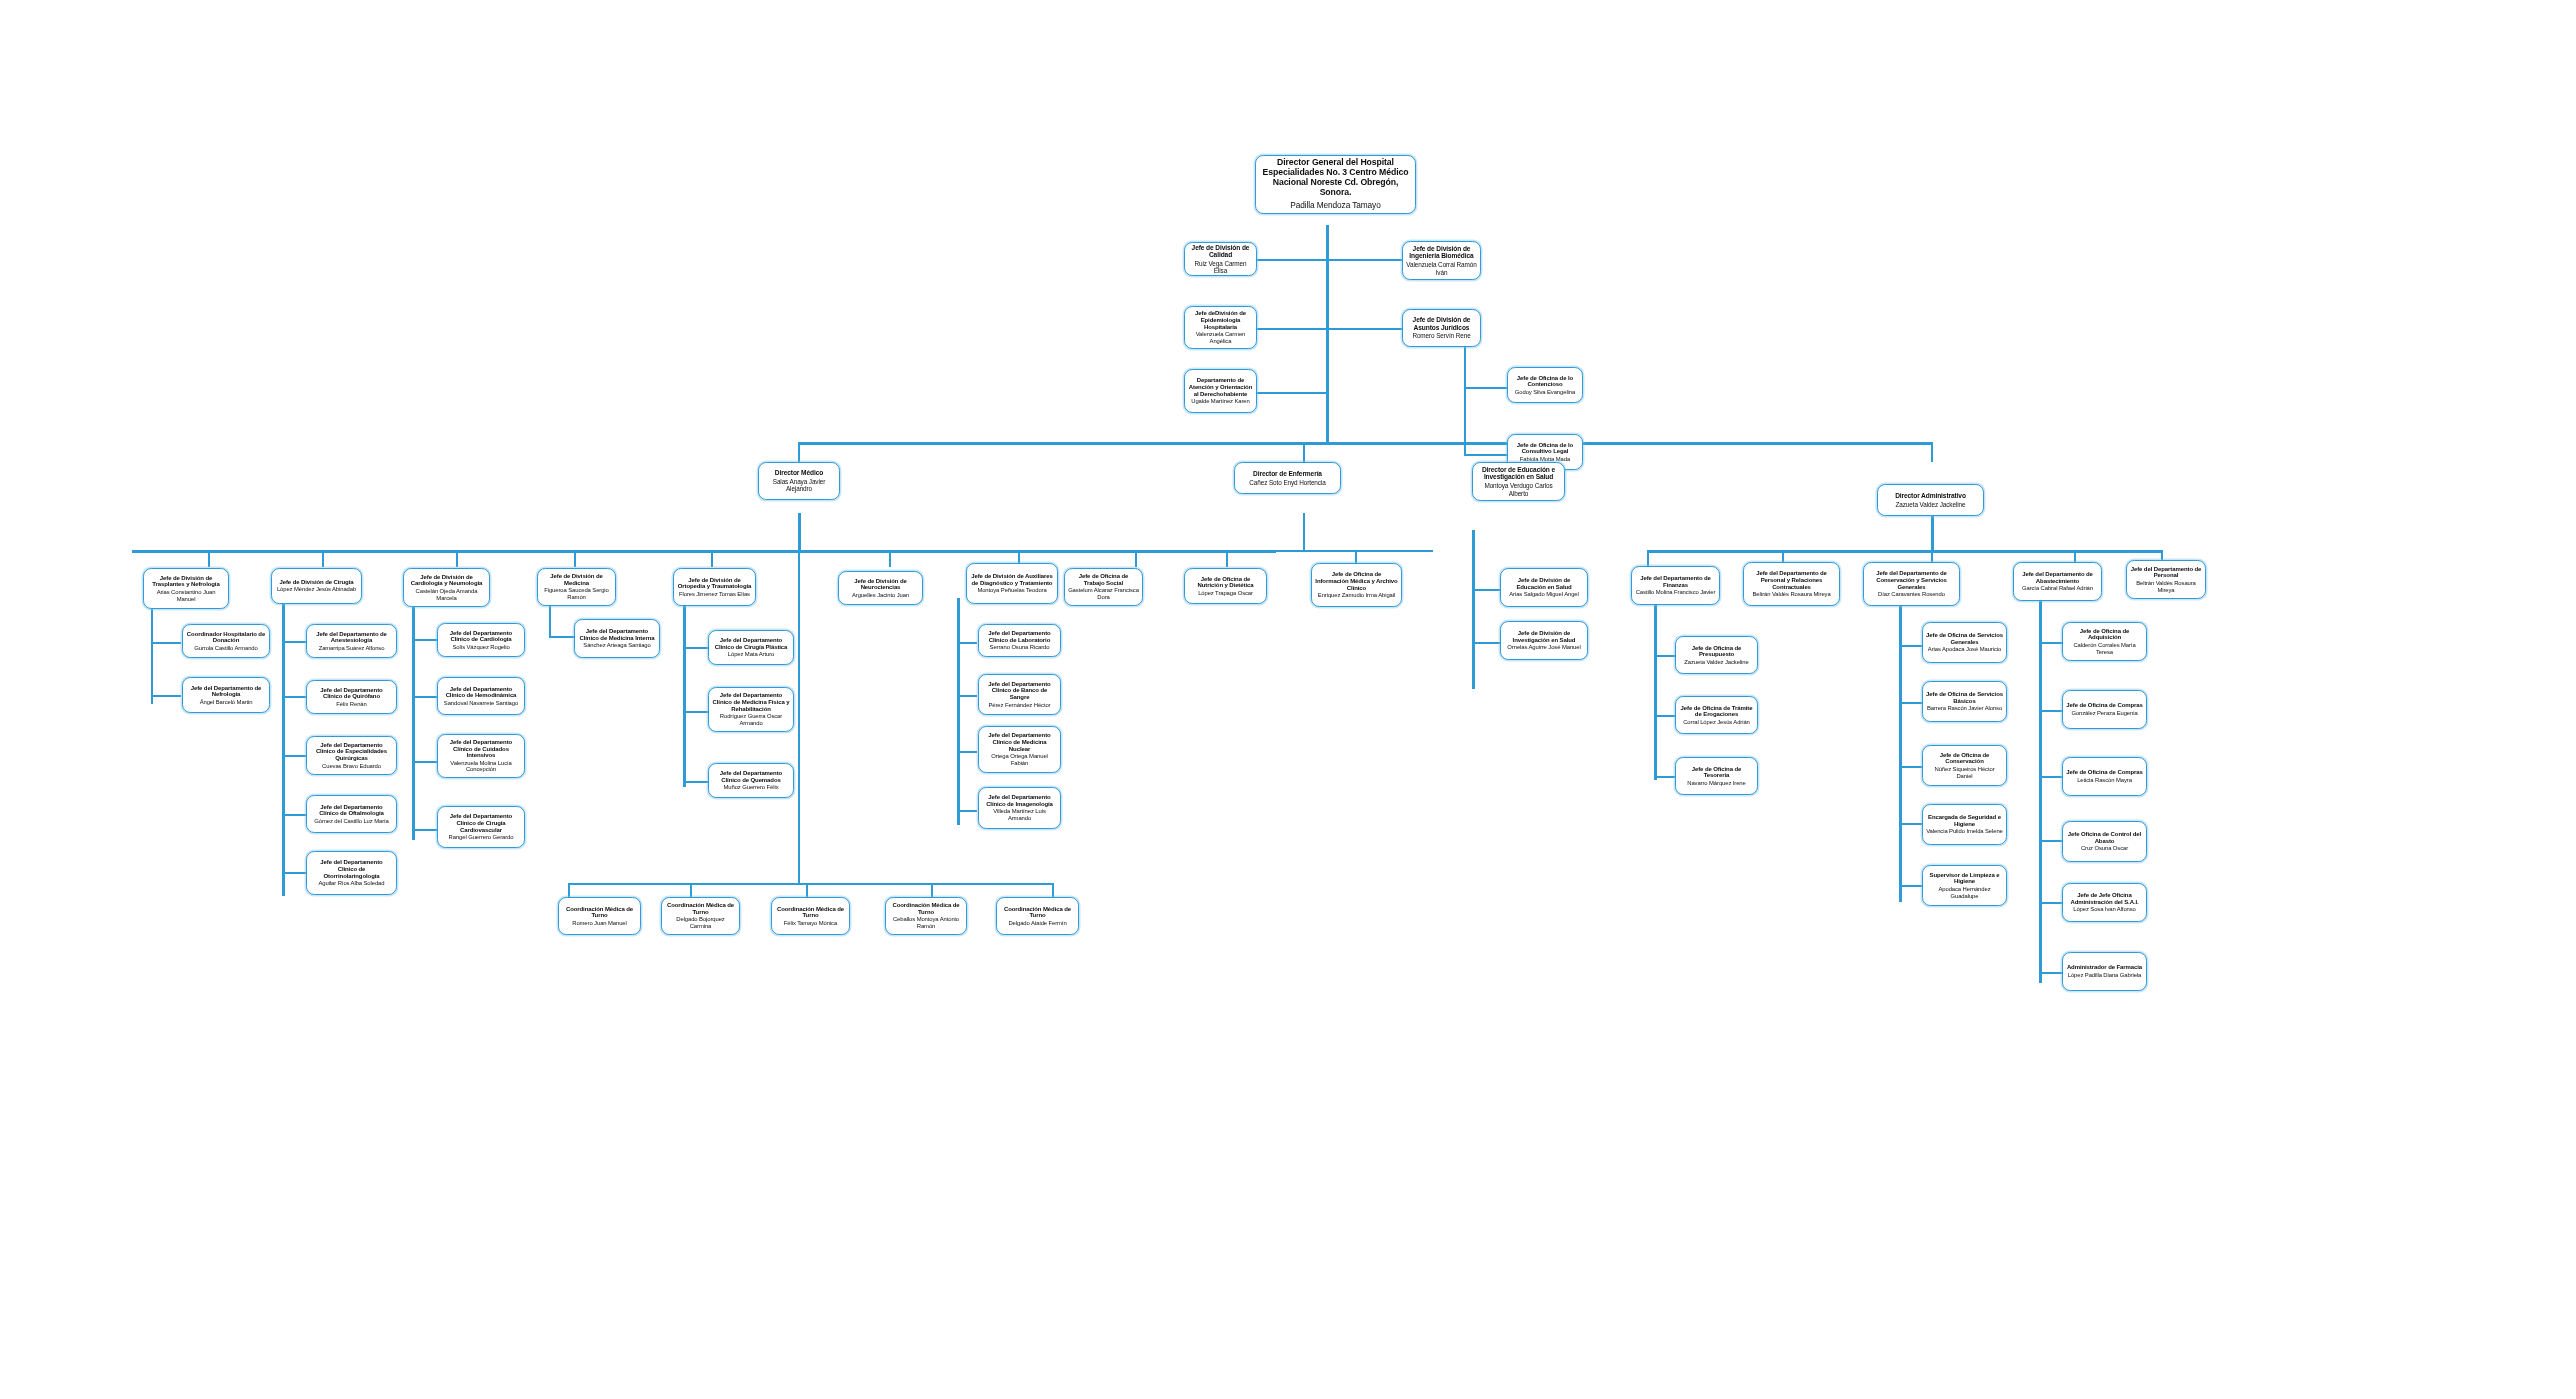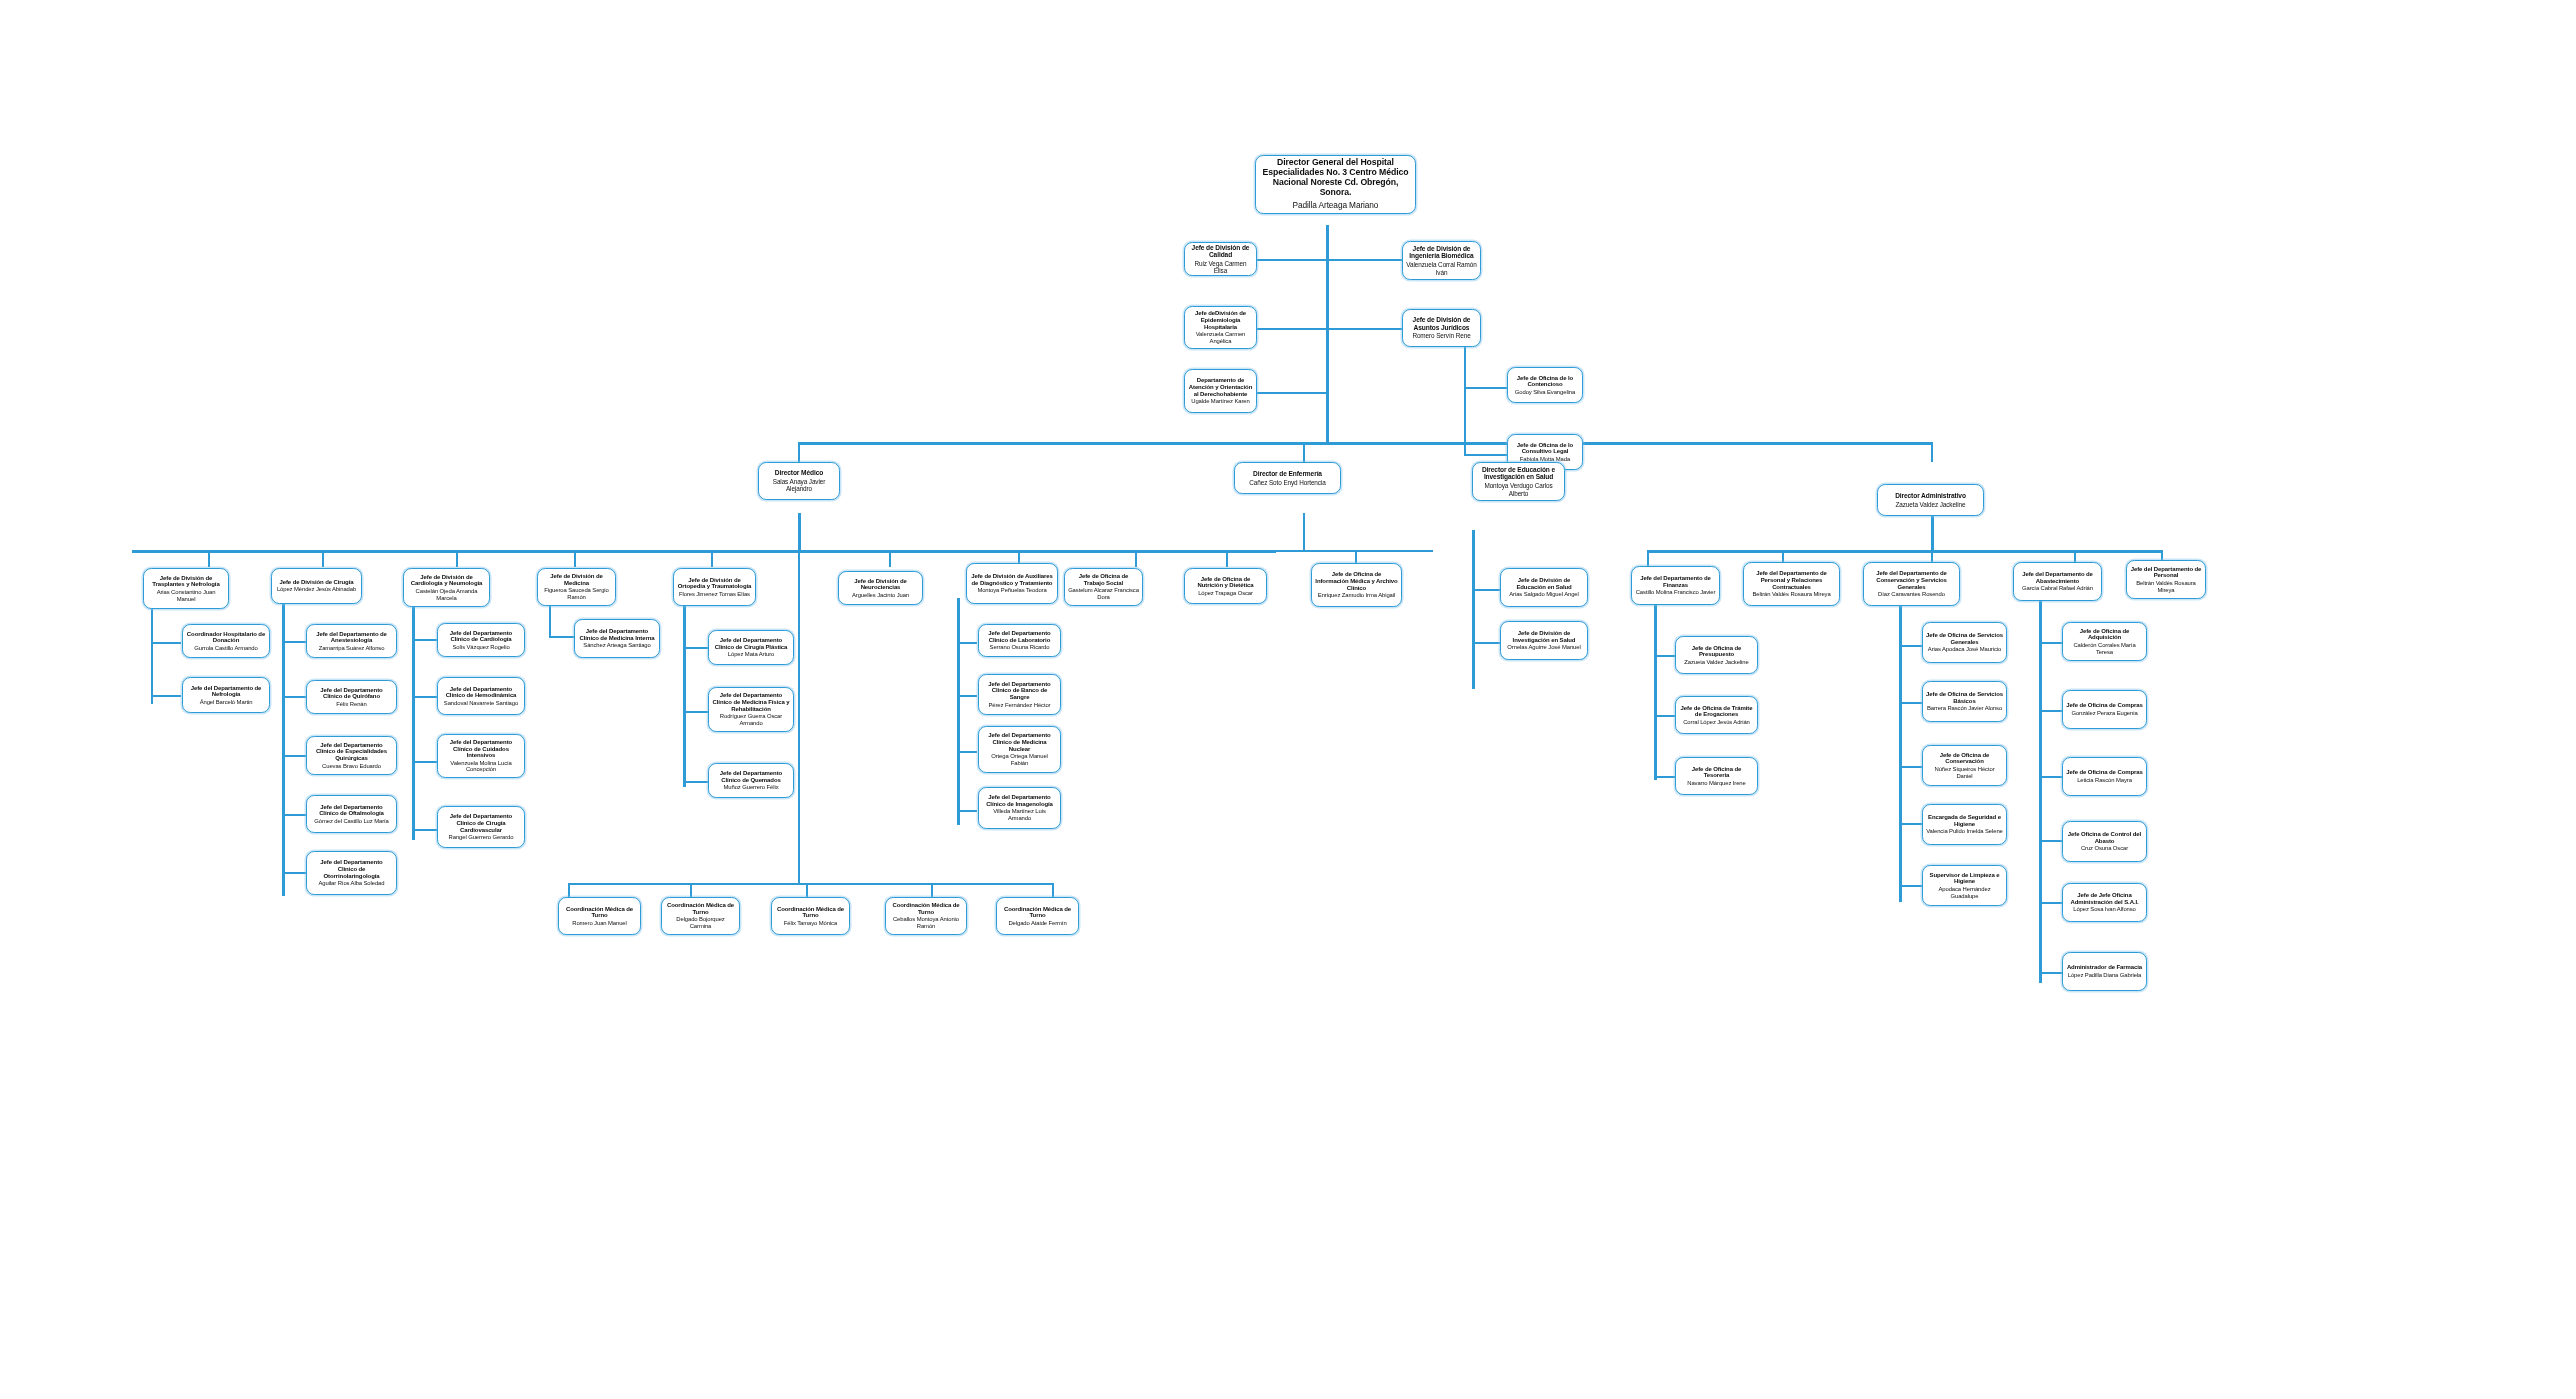--- a/index.html
+++ b/index.html
@@ -152,21 +152,21 @@
   <div class="conn v thick" style="left:2039px;top:589px;height:394px;"></div>
   <div class="conn h" style="left:2039px;top:642px;width:23px;"></div>
   <div class="conn h" style="left:2039px;top:710px;width:23px;"></div>
   <div class="conn h" style="left:2039px;top:776px;width:23px;"></div>
   <div class="conn h" style="left:2039px;top:840px;width:23px;"></div>
   <div class="conn h" style="left:2039px;top:902px;width:23px;"></div>
   <div class="conn h" style="left:2039px;top:972px;width:23px;"></div>
 
   <div class="node s-root" style="left:1255px;top:155px;width:161px;height:59px;">
     <div class="title">Director General del Hospital Especialidades No. 3 Centro Médico Nacional Noreste Cd. Obregón, Sonora.</div>
-    <div class="name">Padilla Arteaga Mariano</div>
+    <div class="name">Padilla Mendoza Tamayo</div>
   </div>
 
   <div class="node s-md" style="left:1184px;top:242px;width:73px;height:34px;">
     <div class="title">Jefe de División de Calidad</div>
     <div class="name">Ruiz Vega Carmen Elisa</div>
   </div>
 
   <div class="node s-md" style="left:1402px;top:241px;width:79px;height:39px;">
     <div class="title">Jefe de División de Ingeniería Biomédica</div>
     <div class="name">Valenzuela Corral Ramón Iván</div>

